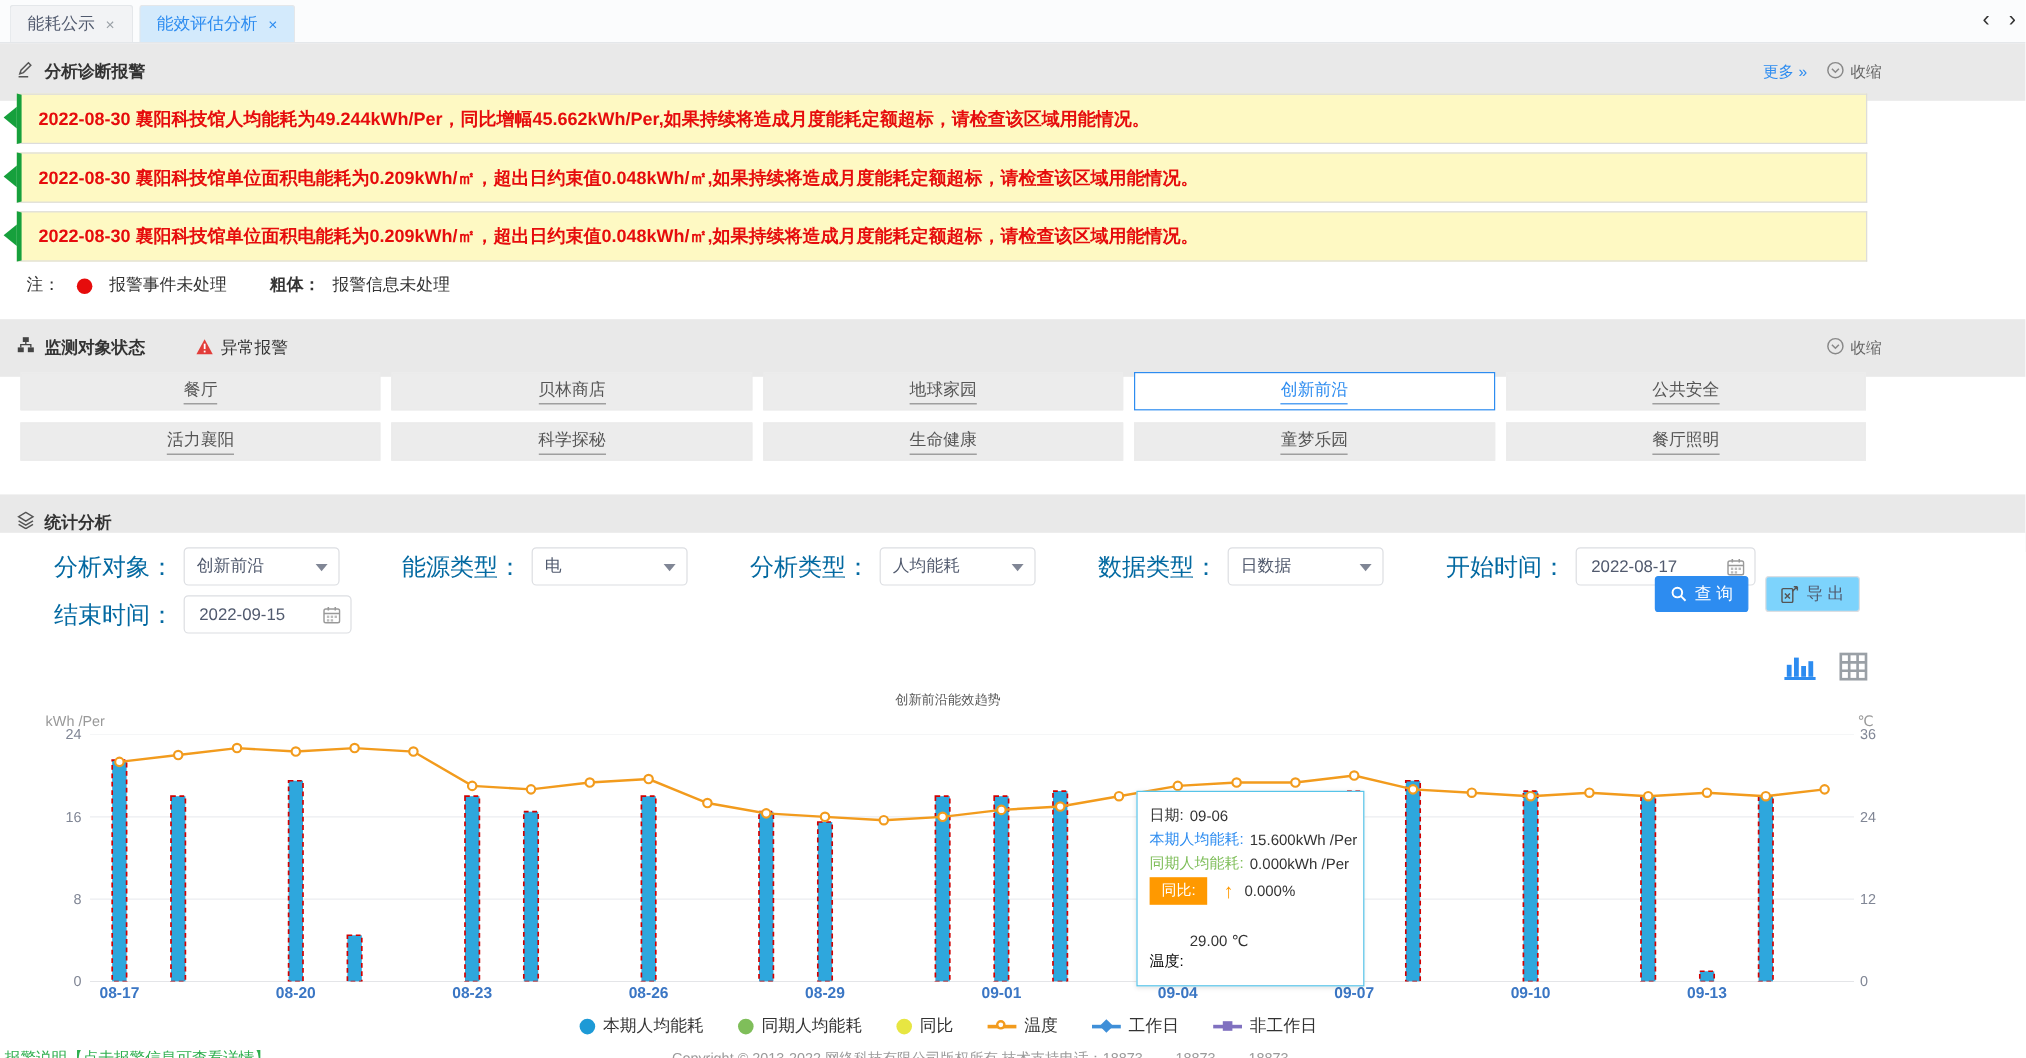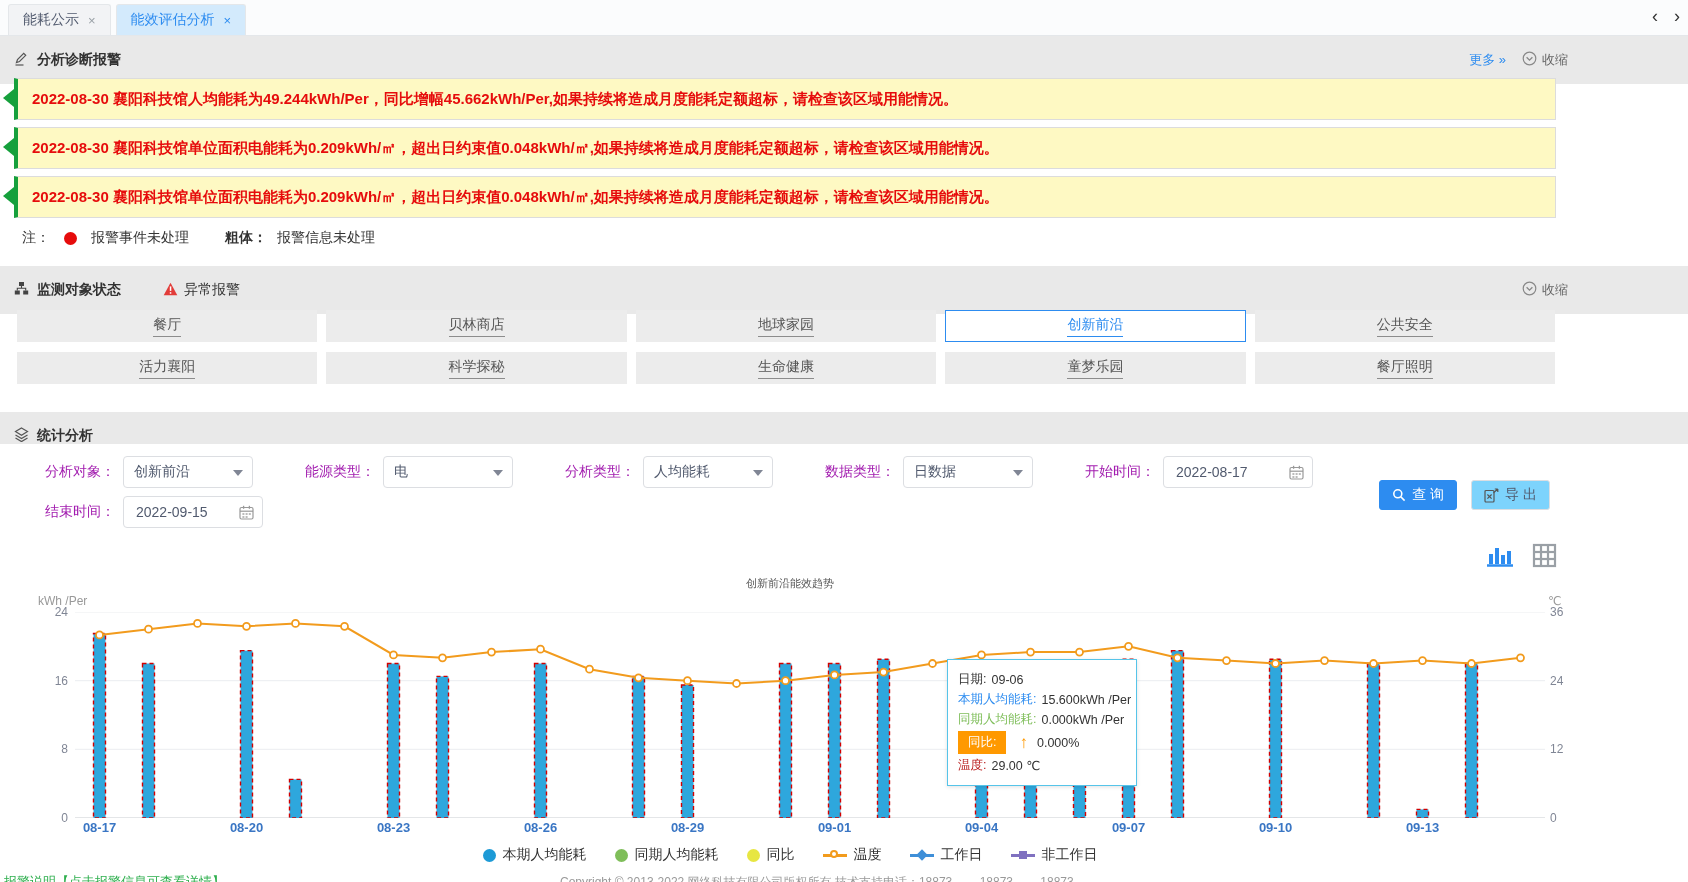--- a/index.html
+++ b/index.html
@@ -53,21 +53,21 @@
   .gbtn.selected { background:#fff; border:1px solid #2d8cf0; color:#2d8cf0; }
   .gbtn.selected .lbl { border-bottom-color:#2d8cf0; }
 
   
   .filter-card { position:absolute; top:444px; left:0; width:1688px; height:96px; background:#fff; }
   .frow { position:absolute; display:flex; align-items:center; }
   .frow1 { top:12px; left:45px; gap:52px; }
   .frow2 { top:52px; left:45px; }
   .fselects { display:contents; }
   .fgroup { display:flex; align-items:center; gap:8px; }
-  .flabel { font-size:14px; color:#a21caf; white-space:nowrap; }
+  .flabel { font-size:20px; color:#0369a1; white-space:nowrap; }
   .select { position:relative; width:130px; height:32px; border:1px solid #dcdee2; border-radius:4px;
     background:#fff; display:flex; align-items:center; padding:0 24px 0 10px; font-size:14px;
     color:#515a6e; cursor:pointer; }
   .select .caret { position:absolute; right:9px; top:13px; width:0; height:0;
     border-left:5px solid transparent; border-right:5px solid transparent; border-top:6px solid #808695; }
   .dateinput { position:relative; width:150px; height:32px; border:1px solid #dcdee2; border-radius:4px;
     background:#fff; display:flex; align-items:center; padding:0 30px 0 12px; font-size:14px;
     color:#515a6e; cursor:text; }
   .dateinput svg { position:absolute; right:8px; top:8px; }
   .actions { position:absolute; top:36px; right:138px; display:flex; gap:14px; }
@@ -102,21 +102,21 @@
   .lm-line .sq { position:absolute; left:8px; top:2.5px; width:8px; height:8px; }
 
   
   .tooltip { position:absolute; left:947px; top:119px; width:190px; background:#fff;
     border:1px solid #56c4e9; box-shadow:0 1px 4px rgba(0,0,0,.12); padding:8px 10px;
     font-size:12.5px; z-index:5; }
   .tt-row { display:flex; align-items:center; gap:5px; margin:3px 0; white-space:nowrap; }
   .tt-dark { color:#333; }
   .tt-blue { color:#2d8cf0; }
   .tt-green { color:#7fbe5a; }
-  .tt-orange { color:#b91c1c; }
+  .tt-orange { color:#000000;margin-top:36px; }
   .tt-badge { background:#ff9900; color:#fff; padding:3px 10px; margin-right:8px; }
   .tt-arrow { color:#ff9900; font-weight:700; font-size:17px; margin-right:4px; }
 
   
   .footer { position:absolute; top:872px; left:0; width:1688px; height:10px; overflow:hidden; }
   .marquee { position:absolute; left:4px; top:1px; font-size:13px; color:#2faf4e; white-space:nowrap; }
   .copyright { position:absolute; left:560px; top:2px; font-size:12px; color:#999; white-space:nowrap; }
 </style>
 </head>
 <body>

